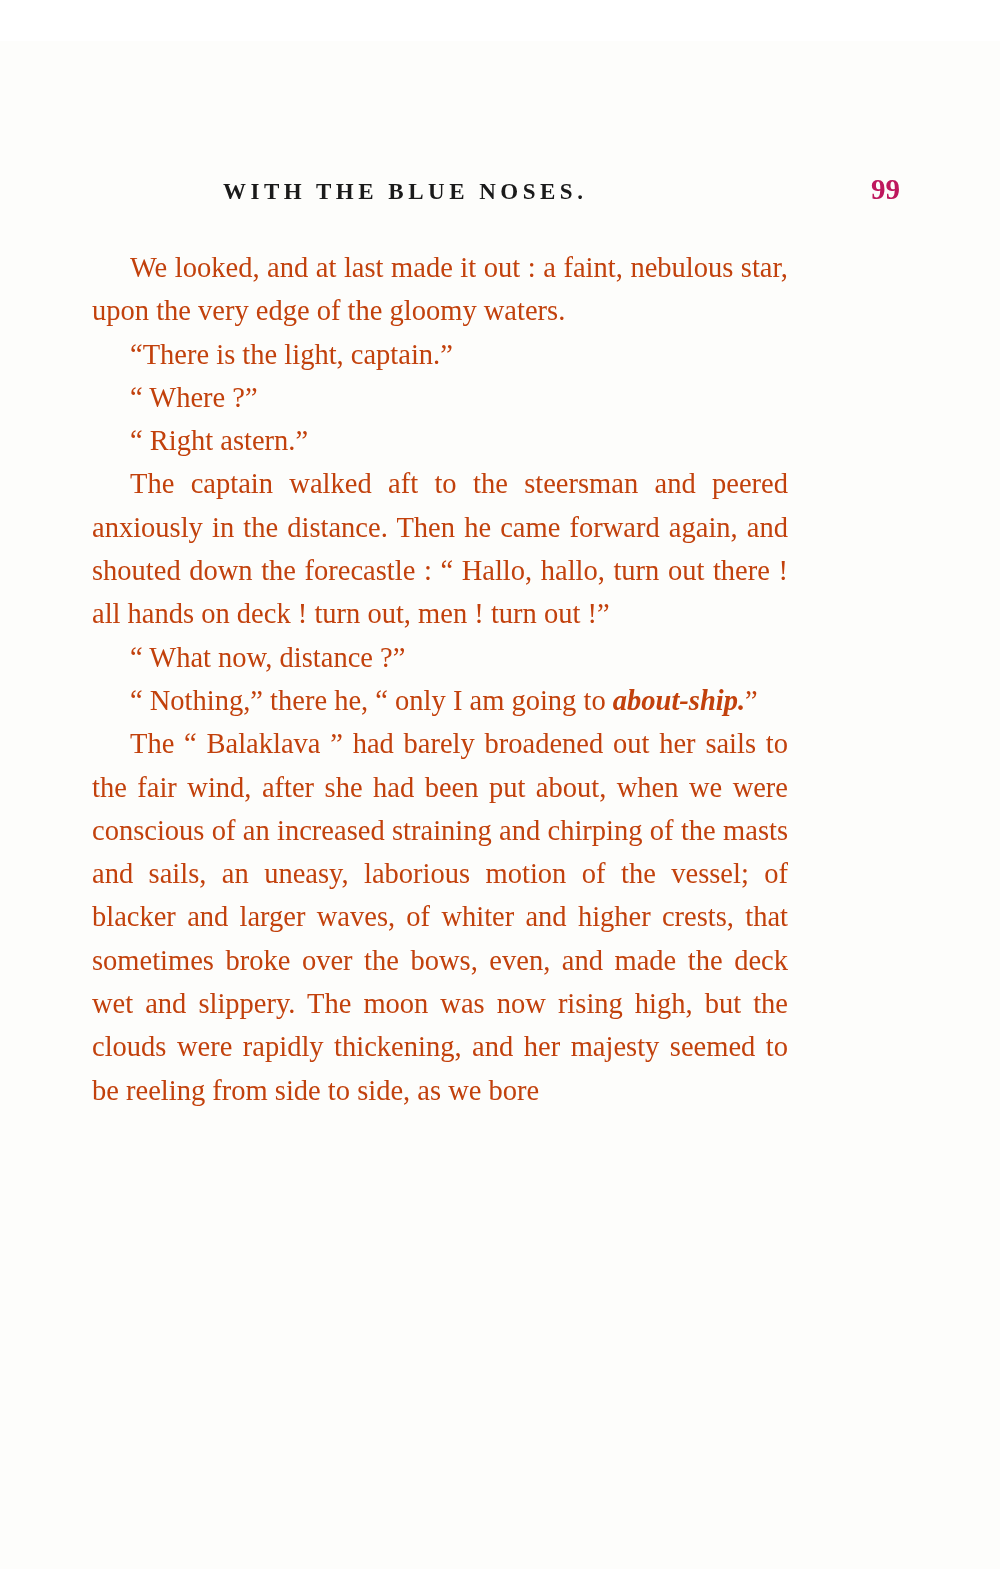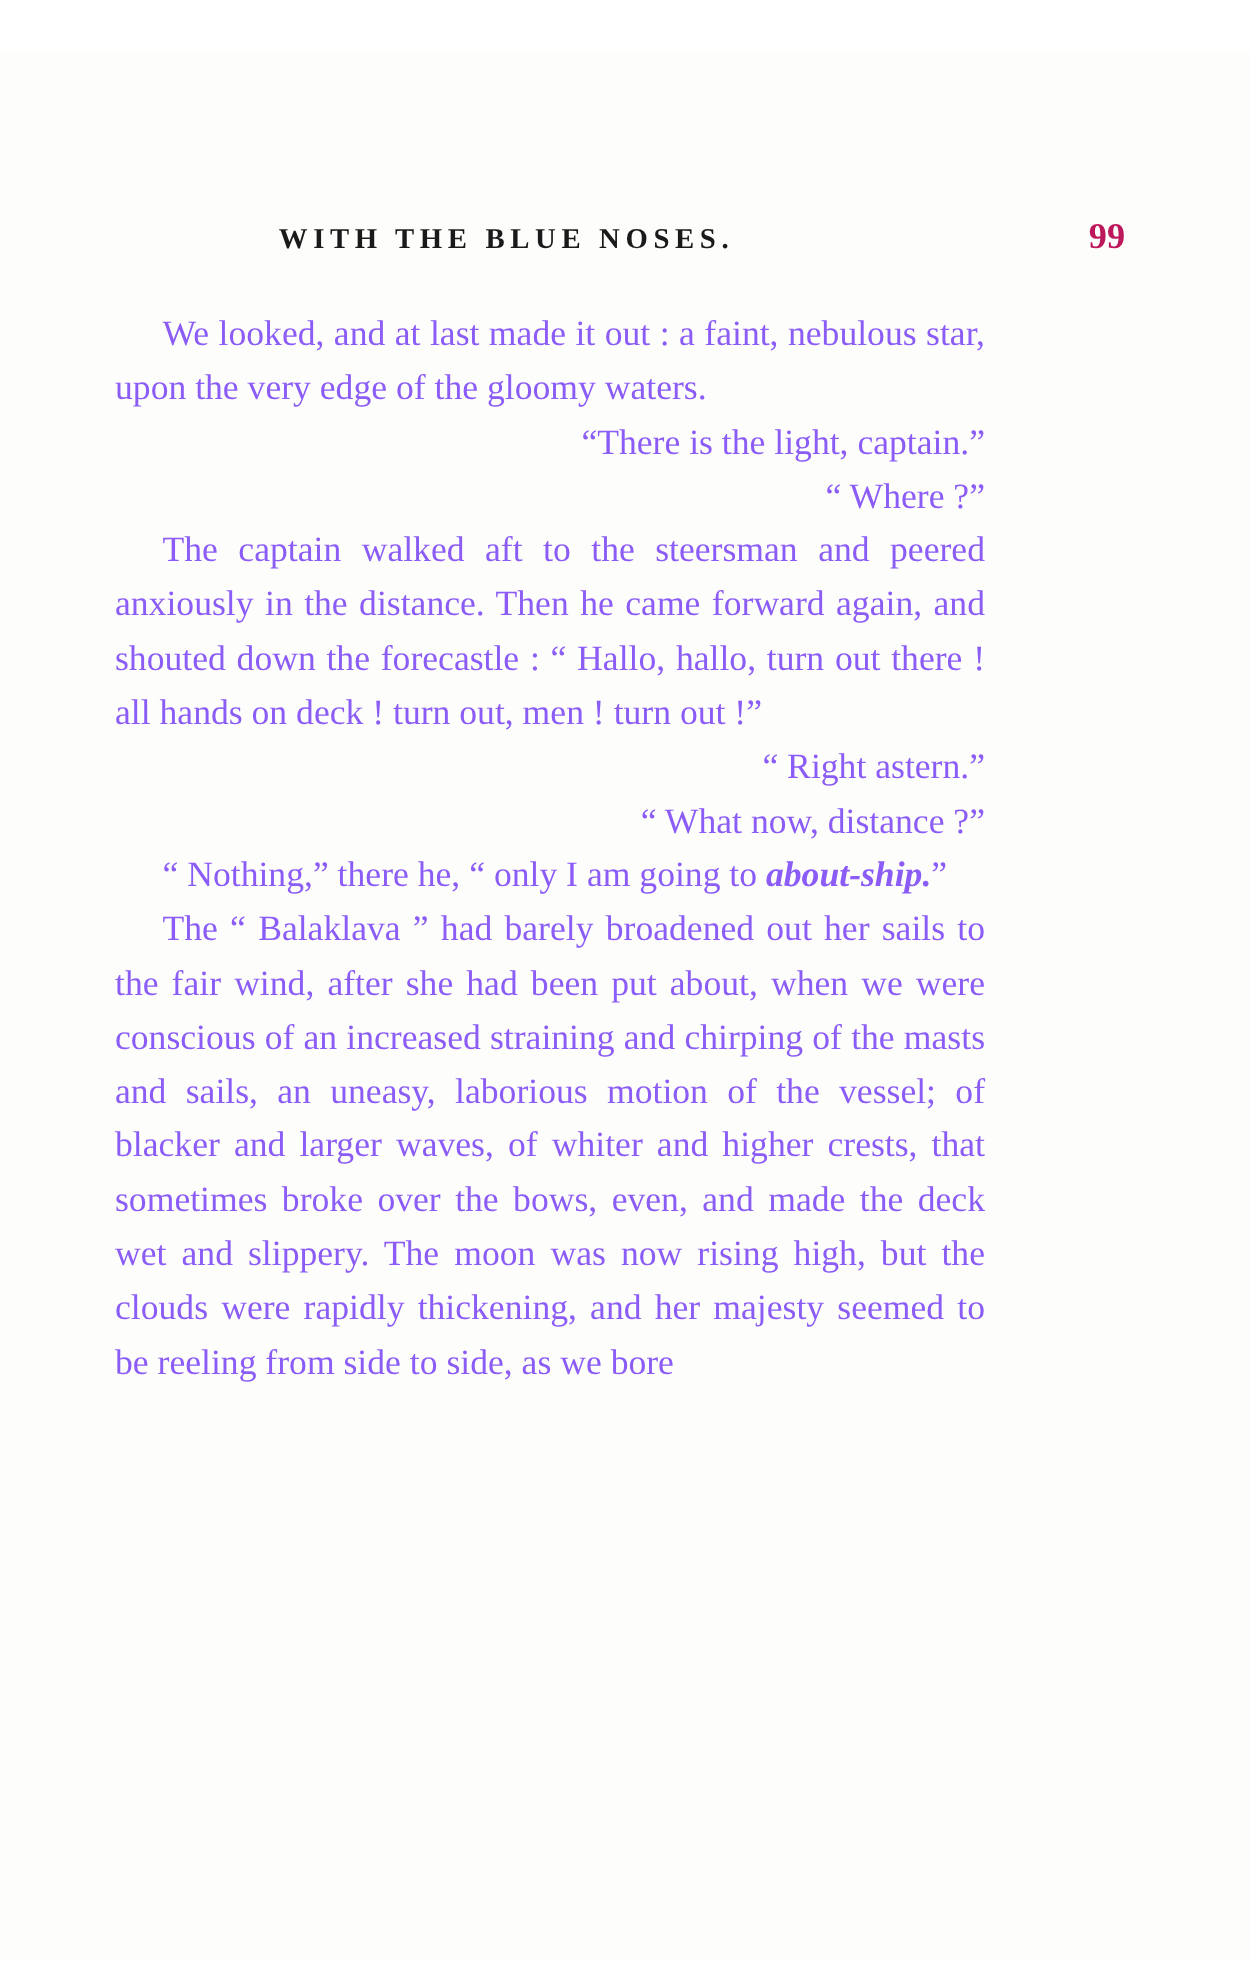--- a/index.html
+++ b/index.html
@@ -55,49 +55,49 @@
     top: 205px;
     width: 696px;
   }
   p.para {
     margin: 0;
     font-size: 28.5px;
     line-height: 43.3px;
     text-align: justify;
     text-justify: inter-word;
     text-indent: 38px;
-    color: #8b5cf6;
+    color: #c2410c;
     -webkit-font-smoothing: antialiased;
   }
   p.para:last-child {
     text-align: justify;
     font-family: Liberation Serif, serif;
   }
   p.para.short {
-    text-align: right;
+    text-align: left;
   }
   em {
     font-style: italic;
     font-weight: bold;
   }
 </style>
 </head>
 <body>
 
 <div class="page">
 
   <div class="header">
     <div class="running-head">WITH THE BLUE NOSES.</div>
     <div class="folio">99</div>
   </div>
 
   <div class="textblock">
     <p class="para">We looked, and at last made it out : a faint, nebulous star, upon the very edge of the gloomy waters.</p>
     <p class="para short">“There is the light, captain.”</p>
     <p class="para short">“ Where ?”</p>
+    <p class="para short">“ Right astern.”</p>
     <p class="para">The captain walked aft to the steersman and peered anxiously in the distance. Then he came forward again, and shouted down the forecastle : “ Hallo, hallo, turn out there ! all hands on deck ! turn out, men ! turn out !”</p>
-    <p class="para short">“ Right astern.”</p>
     <p class="para short">“ What now, distance ?”</p>
     <p class="para"><span>“ Nothing,” there he, “ only I am going to </span><em>about-ship.</em><span>”</span></p>
     <p class="para">The “ Balaklava ” had barely broadened out her sails to the fair wind, after she had been put about, when we were conscious of an increased straining and chirping of the masts and sails, an uneasy, laborious motion of the vessel; of blacker and larger waves, of whiter and higher crests, that sometimes broke over the bows, even, and made the deck wet and slippery. The moon was now rising high, but the clouds were rapidly thickening, and her majesty seemed to be reeling from side to side, as we bore</p>
   </div>
 
 </div>
 
 </body></html>

